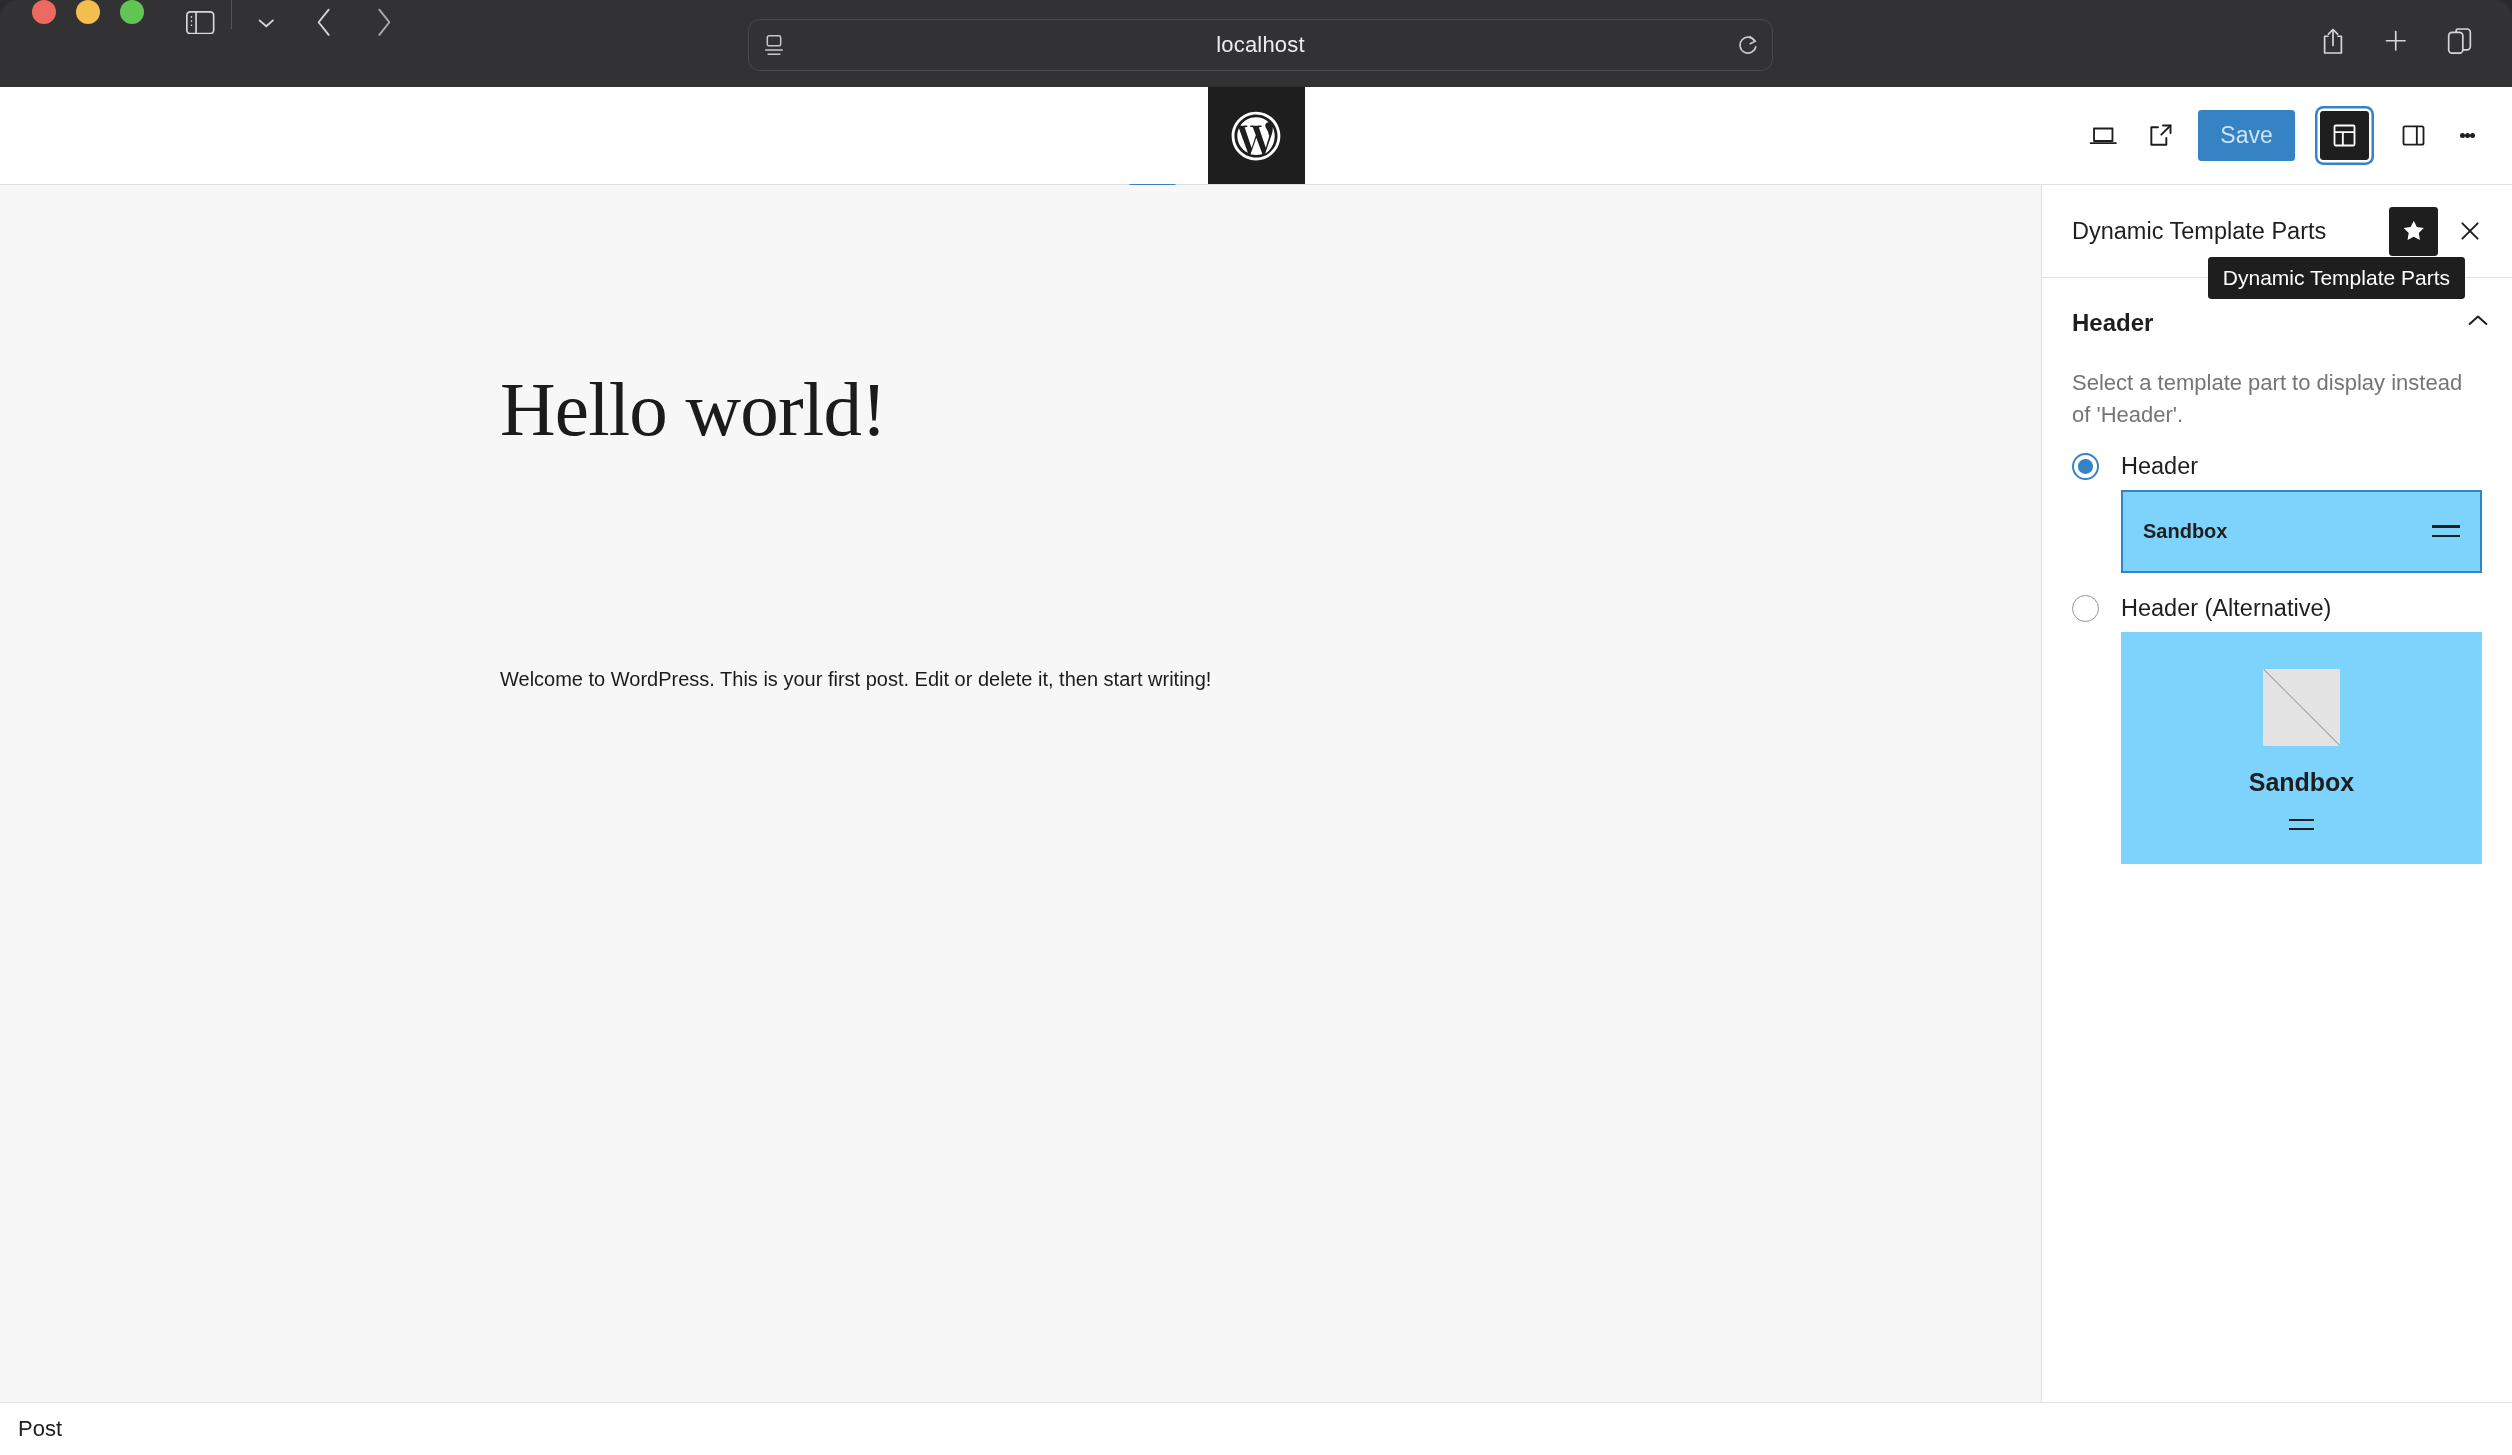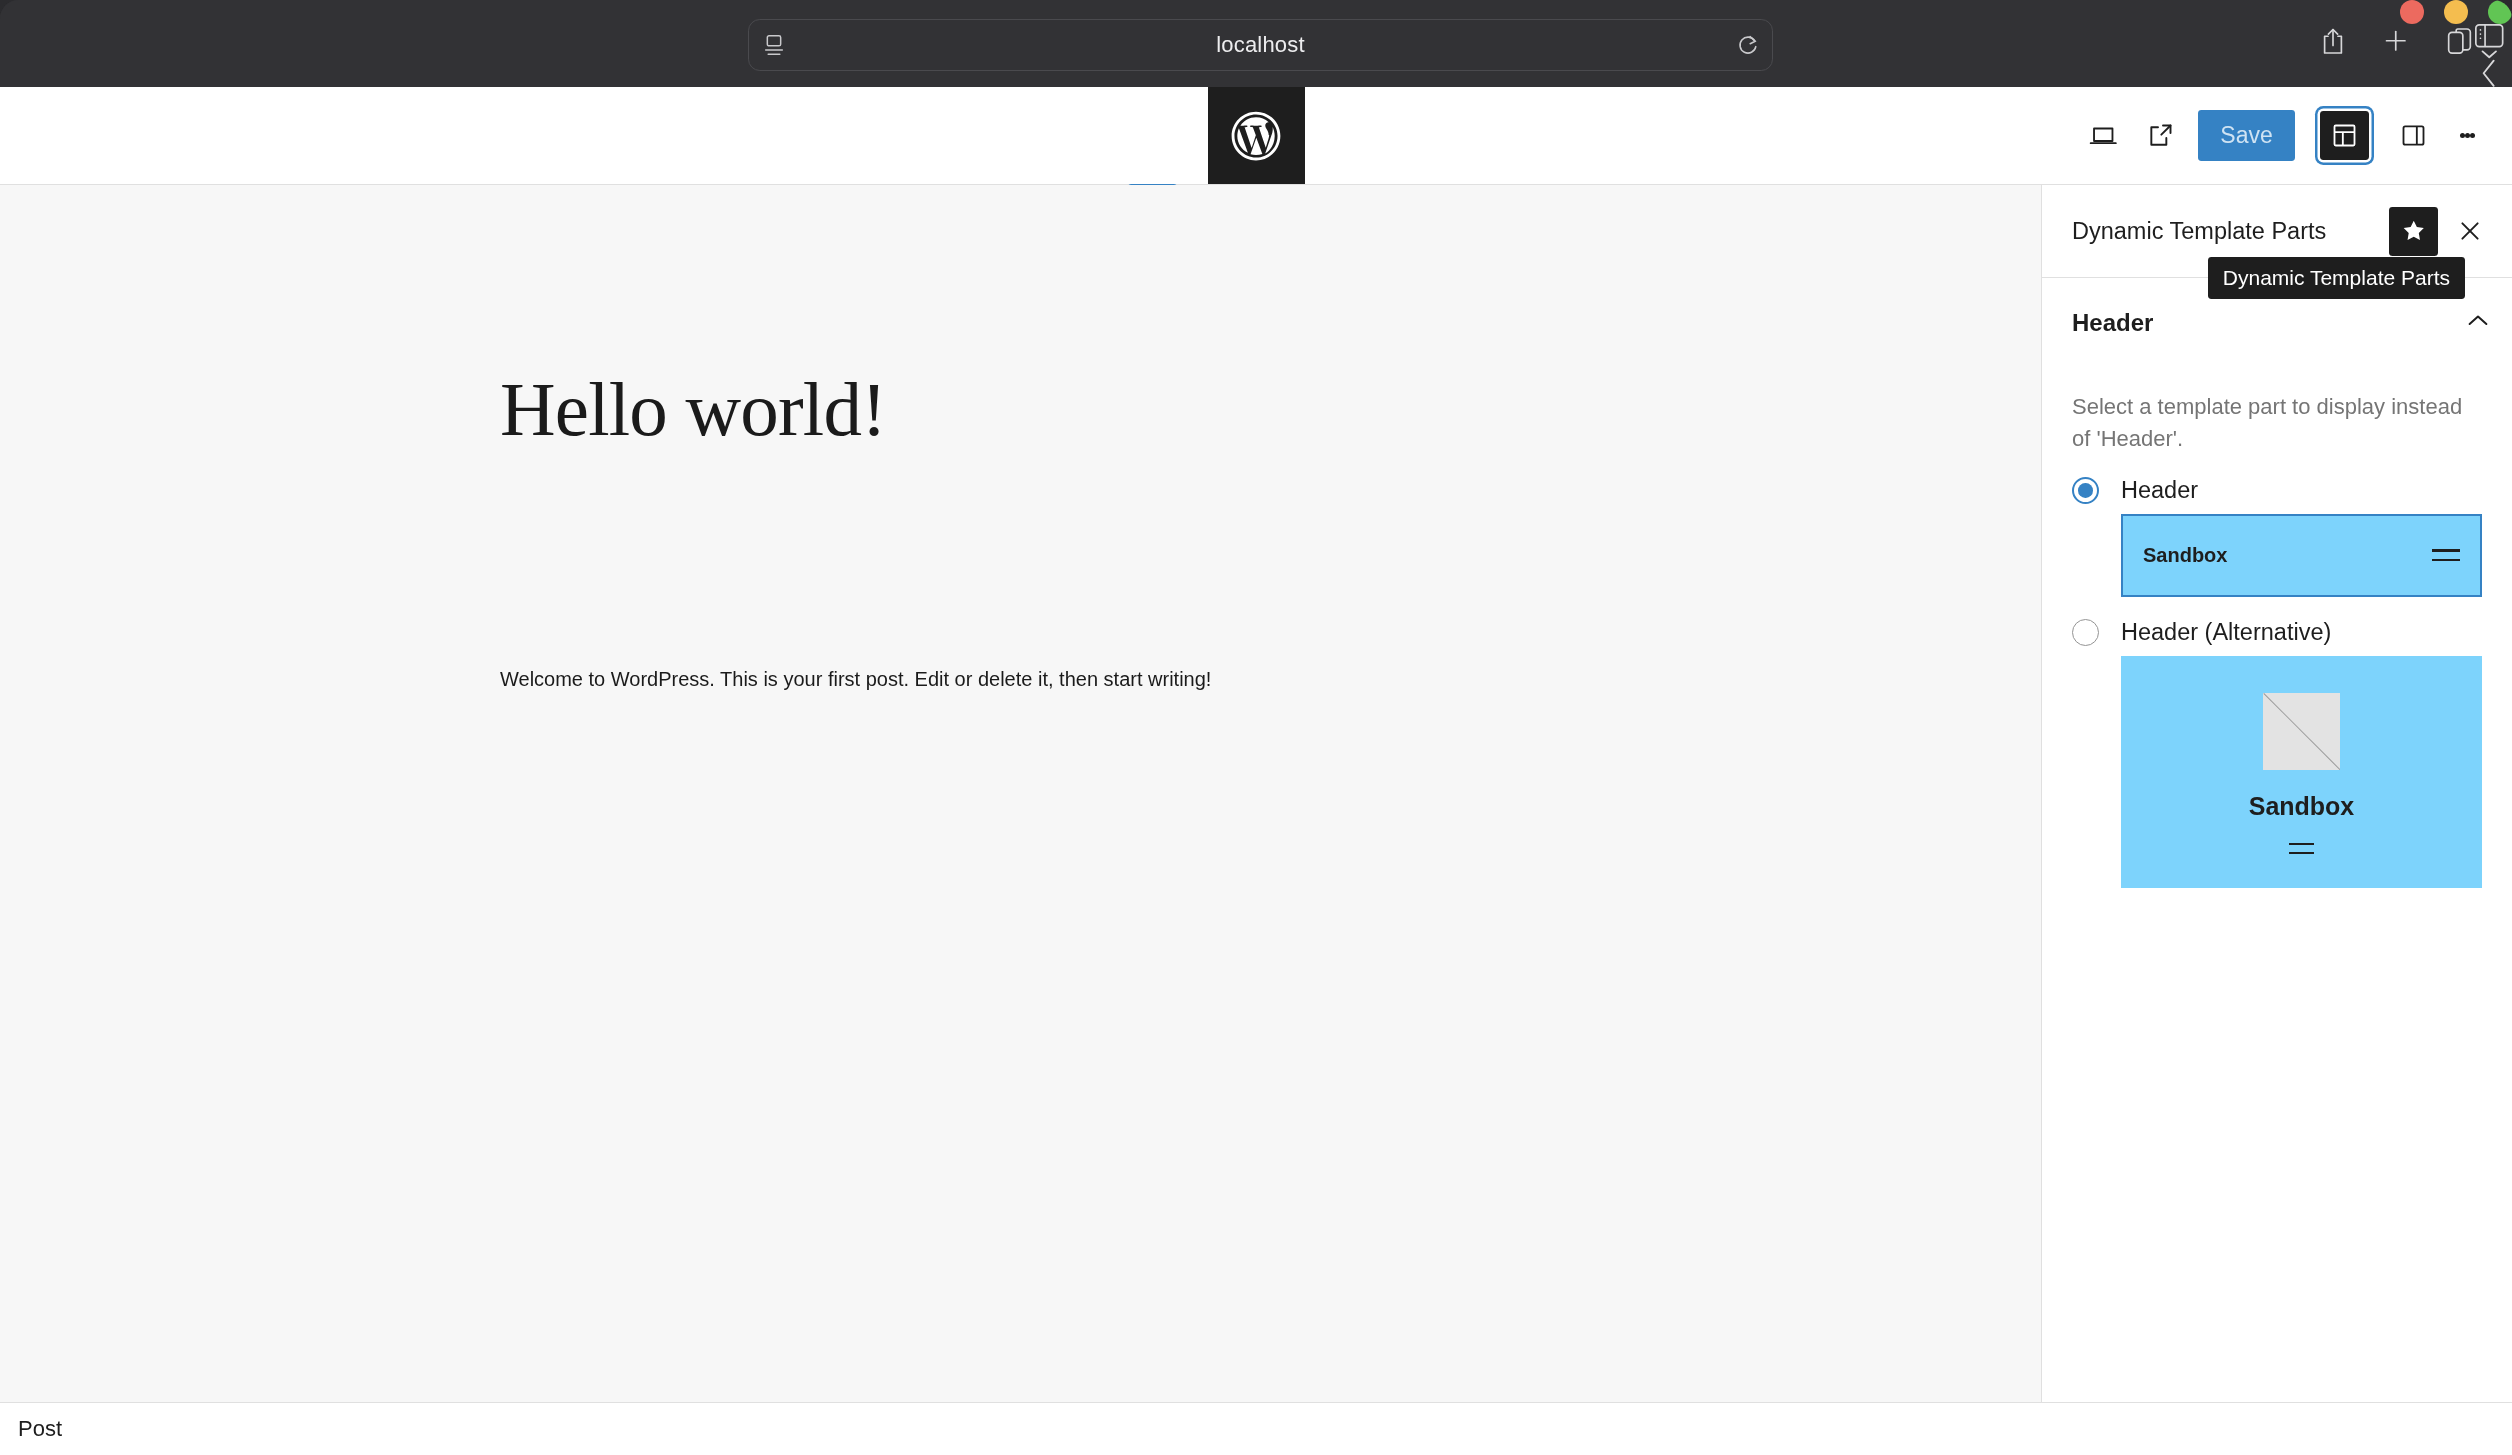--- a/index.html
+++ b/index.html
@@ -22,22 +22,21 @@
     background: #323235;
     border-radius: 18.5px 18.5px 0 0;
     overflow: hidden;
   }
   .chrome-bar {
     position: absolute;
     top: 0; left: 0; right: 0;
     height: 87px;
     background: #323235;
     display: flex;
-    align-items: flex-end;
-    flex-direction: column;
+    align-items: flex-start;
   }
   .traffic {
     display: flex;
     gap: 20px;
     margin-left: 32px;
   }
   .dot { width: 24px; height: 24px; border-radius: 50%; }
   .dot.red { background: #ec6a5f; }
   .dot.yellow { background: #f4bd4f; }
   .dot.green { background: #61c554; }
@@ -281,21 +280,21 @@
     display: flex;
     align-items: center;
     padding: 0 23.5px 0 30px;
   }
   .section-title {
     flex: 1;
     font-size: 24px;
     font-weight: bold;
     color: #1e1e1e;
   }
-  .panel-body { padding: 0 30px; margin-top: 24px; }
+  .panel-body { padding: 0 30px; }
   .panel-desc {
     font-size: 22px;
     line-height: 1.45;
     color: #757575;
     margin: 0 0 22px 0;
   }
   .radio-row {
     display: flex;
     align-items: center;
     gap: 22px;

